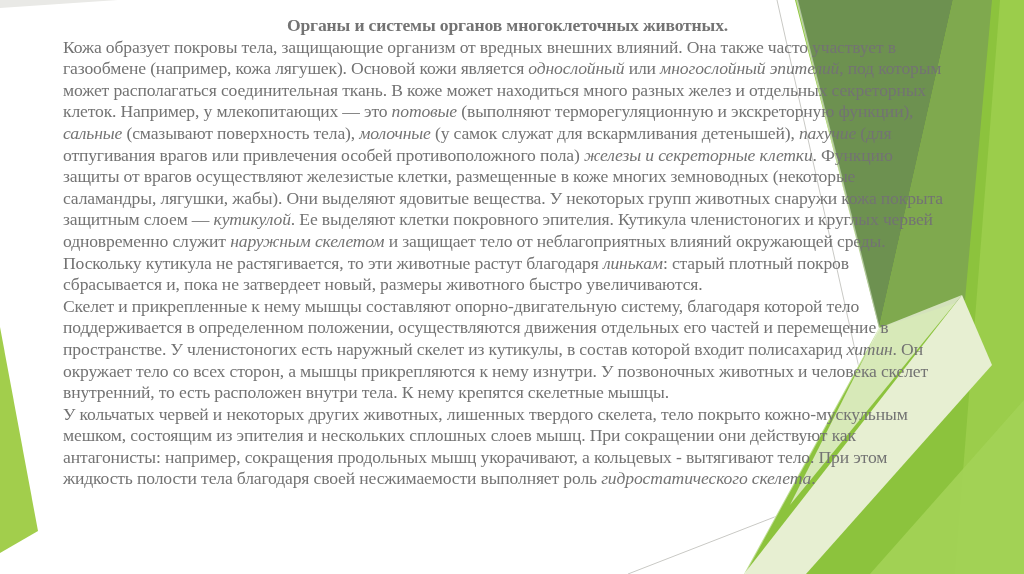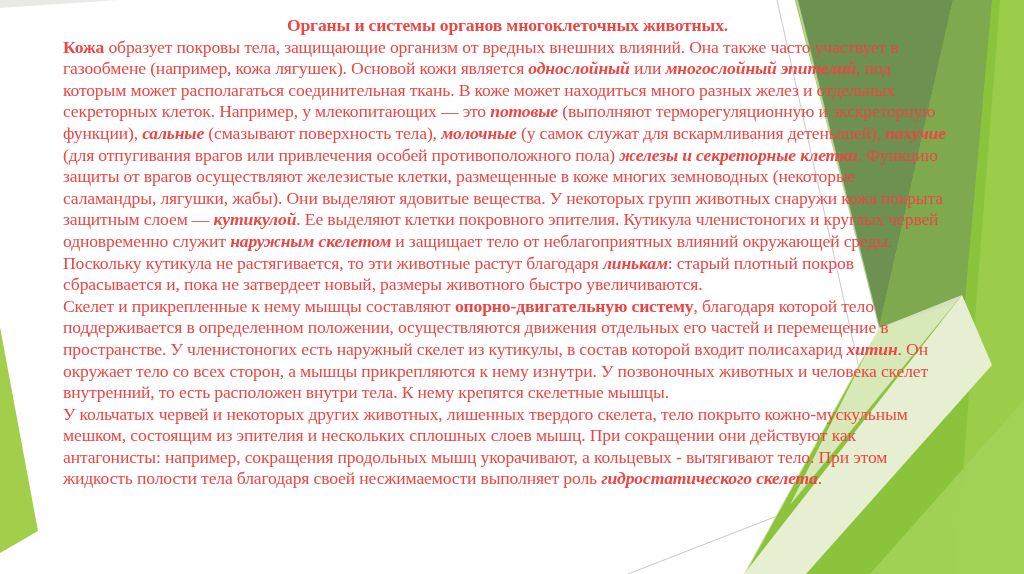--- a/index.html
+++ b/index.html
@@ -16,21 +16,21 @@
     left:63px;top:15px;width:889px;
     color:#373737;
     font-size:17.6px;
     line-height:21.6px;
     letter-spacing:-0.15px;
     z-index:2;
     text-align:left;
   }
   .textblock p{margin:0;padding:0;}
   .slide-title{font-weight:bold;text-align:center;}
-  .b{font-weight:bold;}
+  .b{font-weight:normal;}
   .i{font-style:italic;}
 </style>
 </head>
 <body>
 
 <div class="slide">
 
   <svg class="decor" viewBox="0 0 1024 574" aria-hidden="true">
 
     <line x1="777" y1="0" x2="905" y2="574" stroke-width="1" stroke="#c9c9c5"></line>
@@ -43,21 +43,21 @@
     <polygon points="1024,400 1024,574 870,574" opacity="0.9" fill="#a3d356"></polygon>
     <polygon points="797,0 953,0 879,328" fill="#6d9150"></polygon>
     <polygon points="953,0 992,0 965,300 879,328" fill="#7fa94e"></polygon>
     <polygon points="962,295 992,365 806,574 744,574" fill="#e7efd2"></polygon>
     <polygon points="962,295 879,328 790,505" opacity="0.75" fill="#f0f5e1"></polygon>
     <polyline points="797,0 879,328 744,574" fill="none" stroke-width="2" opacity="0.45" stroke="#ffffff"></polyline>
 
     <polygon points="0,327 0,553 38,531" fill="#a2ce4c"></polygon>
   </svg>
 
-  <div class="textblock" style="color: #ef4444;">
+  <div class="textblock" style="color: #737373;">
     <p class="slide-title">Органы и системы органов многоклеточных животных.</p>
     <div>
         <p><span class="b">Кожа</span><span> образует покровы тела, защищающие организм от вредных внешних влияний. Она также часто участвует в газообмене (например, кожа лягушек). Основой кожи является </span><span class="b i">однослойный</span><span> или </span><span class="b i">многослойный эпителий</span><span>, под которым может располагаться соединительная ткань. В коже может находиться много разных желез и отдельных секреторных клеток. Например, у млекопитающих — это </span><span class="b i">потовые</span><span> (выполняют терморегуляционную и экскреторную функции), </span><span class="b i">сальные</span><span> (смазывают поверхность тела), </span><span class="b i">молочные</span><span> (у самок служат для вскармливания детенышей), </span><span class="b i">пахучие</span><span> (для отпугивания врагов или привлечения особей противоположного пола) </span><span class="b i">железы и секреторные клетки</span><span>. Функцию защиты от врагов осуществляют железистые клетки, размещенные в коже многих земноводных (некоторые саламандры, лягушки, жабы). Они выделяют ядовитые вещества. У некоторых групп животных снаружи кожа покрыта защитным слоем — </span><span class="b i">кутикулой</span><span>. Ее выделяют клетки покровного эпителия. Кутикула членистоногих и круглых червей одновременно служит </span><span class="b i">наружным скелетом</span><span> и защищает тело от неблагоприятных влияний окружающей среды. Поскольку кутикула не растягивается, то эти животные растут благодаря </span><span class="b i">линькам</span><span>: старый плотный покров сбрасывается и, пока не затвердеет новый, размеры животного быстро увеличиваются.</span></p>
         <p><span>Скелет и прикрепленные к нему мышцы составляют </span><span class="b">опорно-двигательную систему</span><span>, благодаря которой тело поддерживается в определенном положении, осуществляются движения отдельных его частей и перемещение в пространстве. У членистоногих есть наружный скелет из кутикулы, в состав которой входит полисахарид </span><span class="b i">хитин</span><span>. Он окружает тело со всех сторон, а мышцы прикрепляются к нему изнутри. У позвоночных животных и человека скелет внутренний, то есть расположен внутри тела. К нему крепятся скелетные мышцы.</span></p>
         <p><span>У кольчатых червей и некоторых других животных, лишенных твердого скелета, тело покрыто кожно-мускульным мешком, состоящим из эпителия и нескольких сплошных слоев мышц. При сокращении они действуют как антагонисты: например, сокращения продольных мышц укорачивают, а кольцевых - вытягивают тело. При этом жидкость полости тела благодаря своей несжимаемости выполняет роль </span><span class="b i">гидростатического скелета</span><span>.</span></p>
       </div>
   </div>
 
 </div>
 

